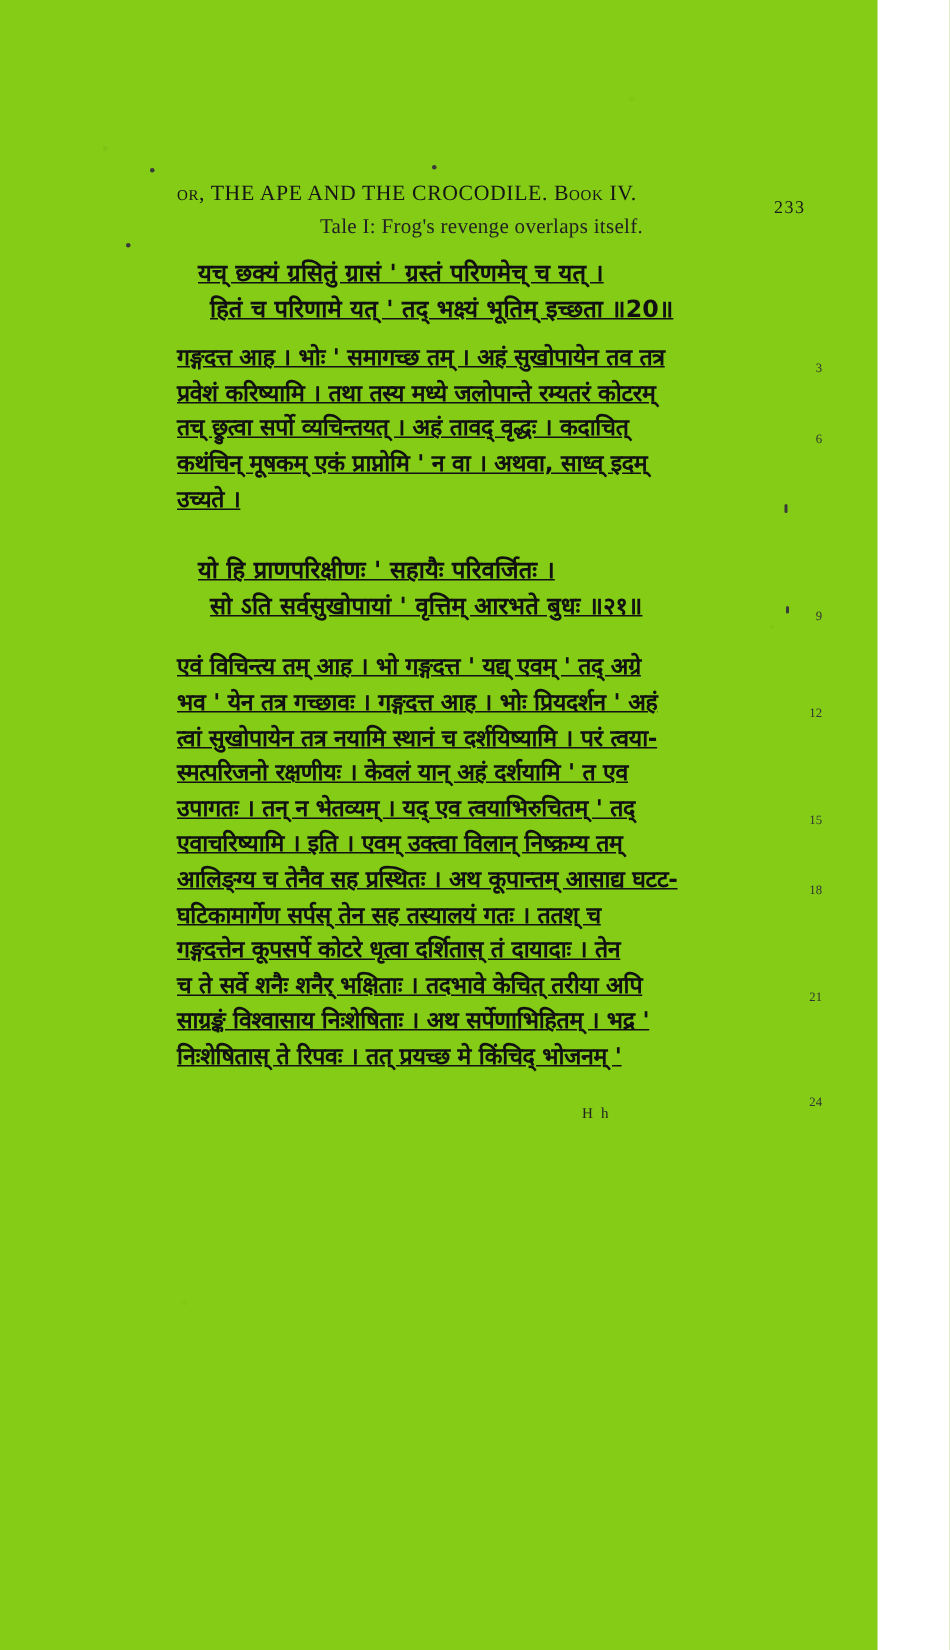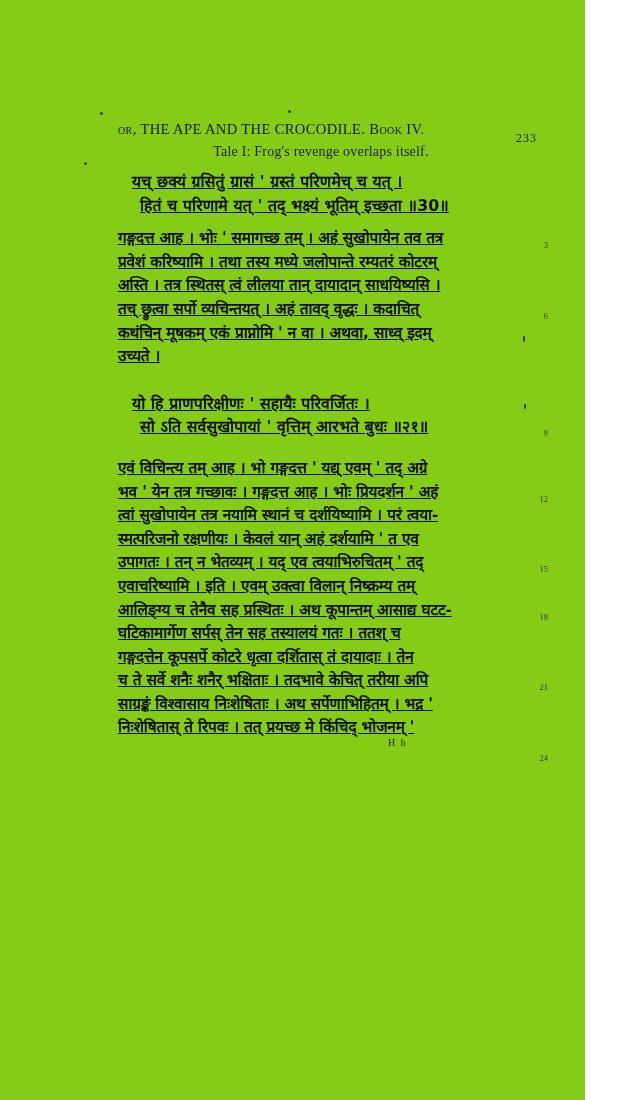--- a/index.html
+++ b/index.html
@@ -150,34 +150,30 @@
 
     <div class="header-row">
       <span class="running-head"><span>or, THE APE AND THE CROCODILE.</span> <span>Book IV.</span></span>
       <span class="folio">233</span>
     </div>
 
     <div class="catch-line">Tale I: Frog's revenge overlaps itself.</div>
 
     <div class="verse-block">
       <div class="dv-line verse">यच् छक्यं ग्रसितुं ग्रासं ' ग्रस्तं परिणमेच् च यत् ।</div>
-      <div class="dv-line verse indent">हितं च परिणामे यत् ' तद् भक्ष्यं भूतिम् इच्छता ॥30॥</div>
+      <div class="dv-line verse indent">हितं च परिणामे यत् ' तद् भक्ष्यं भूतिम् इच्छता ॥20॥</div>
     </div>
 
     <div class="prose-block">
       <div class="dv-line tight">
         <span>गङ्गदत्त आह । भोः ' समागच्छ तम् । अहं सुखोपायेन तव तत्र</span>
         <span class="linenum">3</span>
       </div>
       <div class="dv-line tight">
         <span>प्रवेशं करिष्यामि । तथा तस्य मध्ये जलोपान्ते रम्यतरं कोटरम्</span>
-        <span class="linenum"></span>
-      </div>
-      <div class="dv-line tight">
-        <span>अस्ति । तत्र स्थितस् त्वं लीलया तान् दायादान् साधयिष्यसि ।</span>
         <span class="linenum"></span>
       </div>
       <div class="dv-line tight">
         <span>तच् छ्रुत्वा सर्पो व्यचिन्तयत् । अहं तावद् वृद्धः । कदाचित्</span>
         <span class="linenum">6</span>
       </div>
       <div class="dv-line tight">
         <span>कथंचिन् मूषकम् एकं प्राप्नोमि ' न वा । अथवा, साध्व् इदम्</span>
         <span class="linenum"></span>
       </div>

